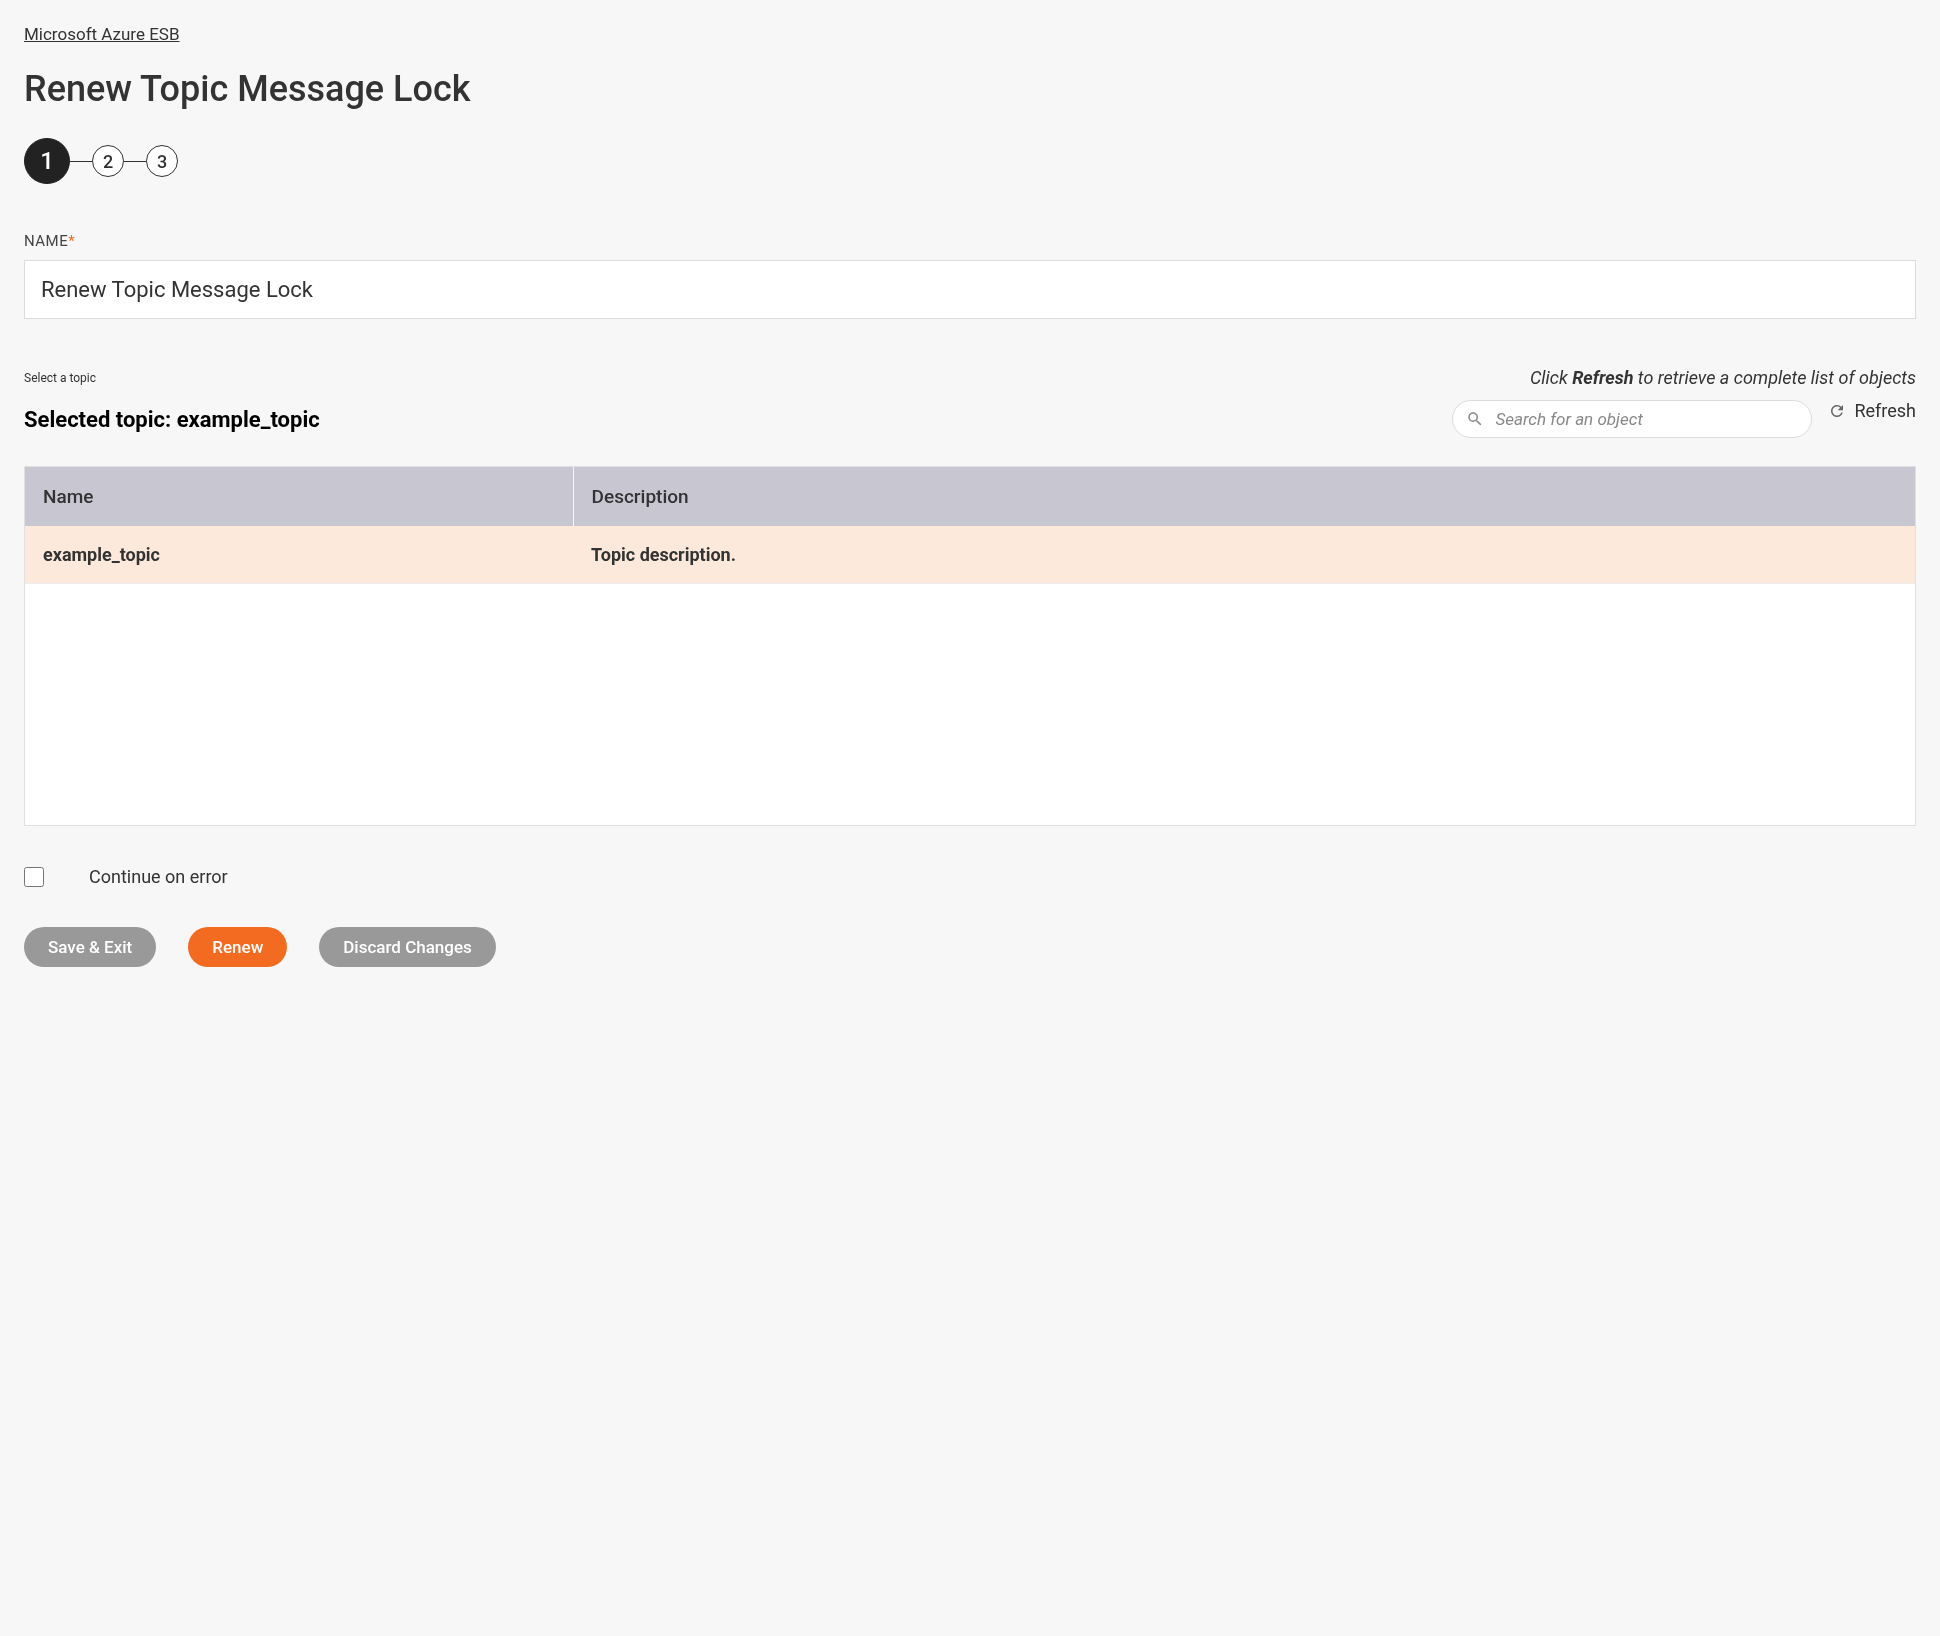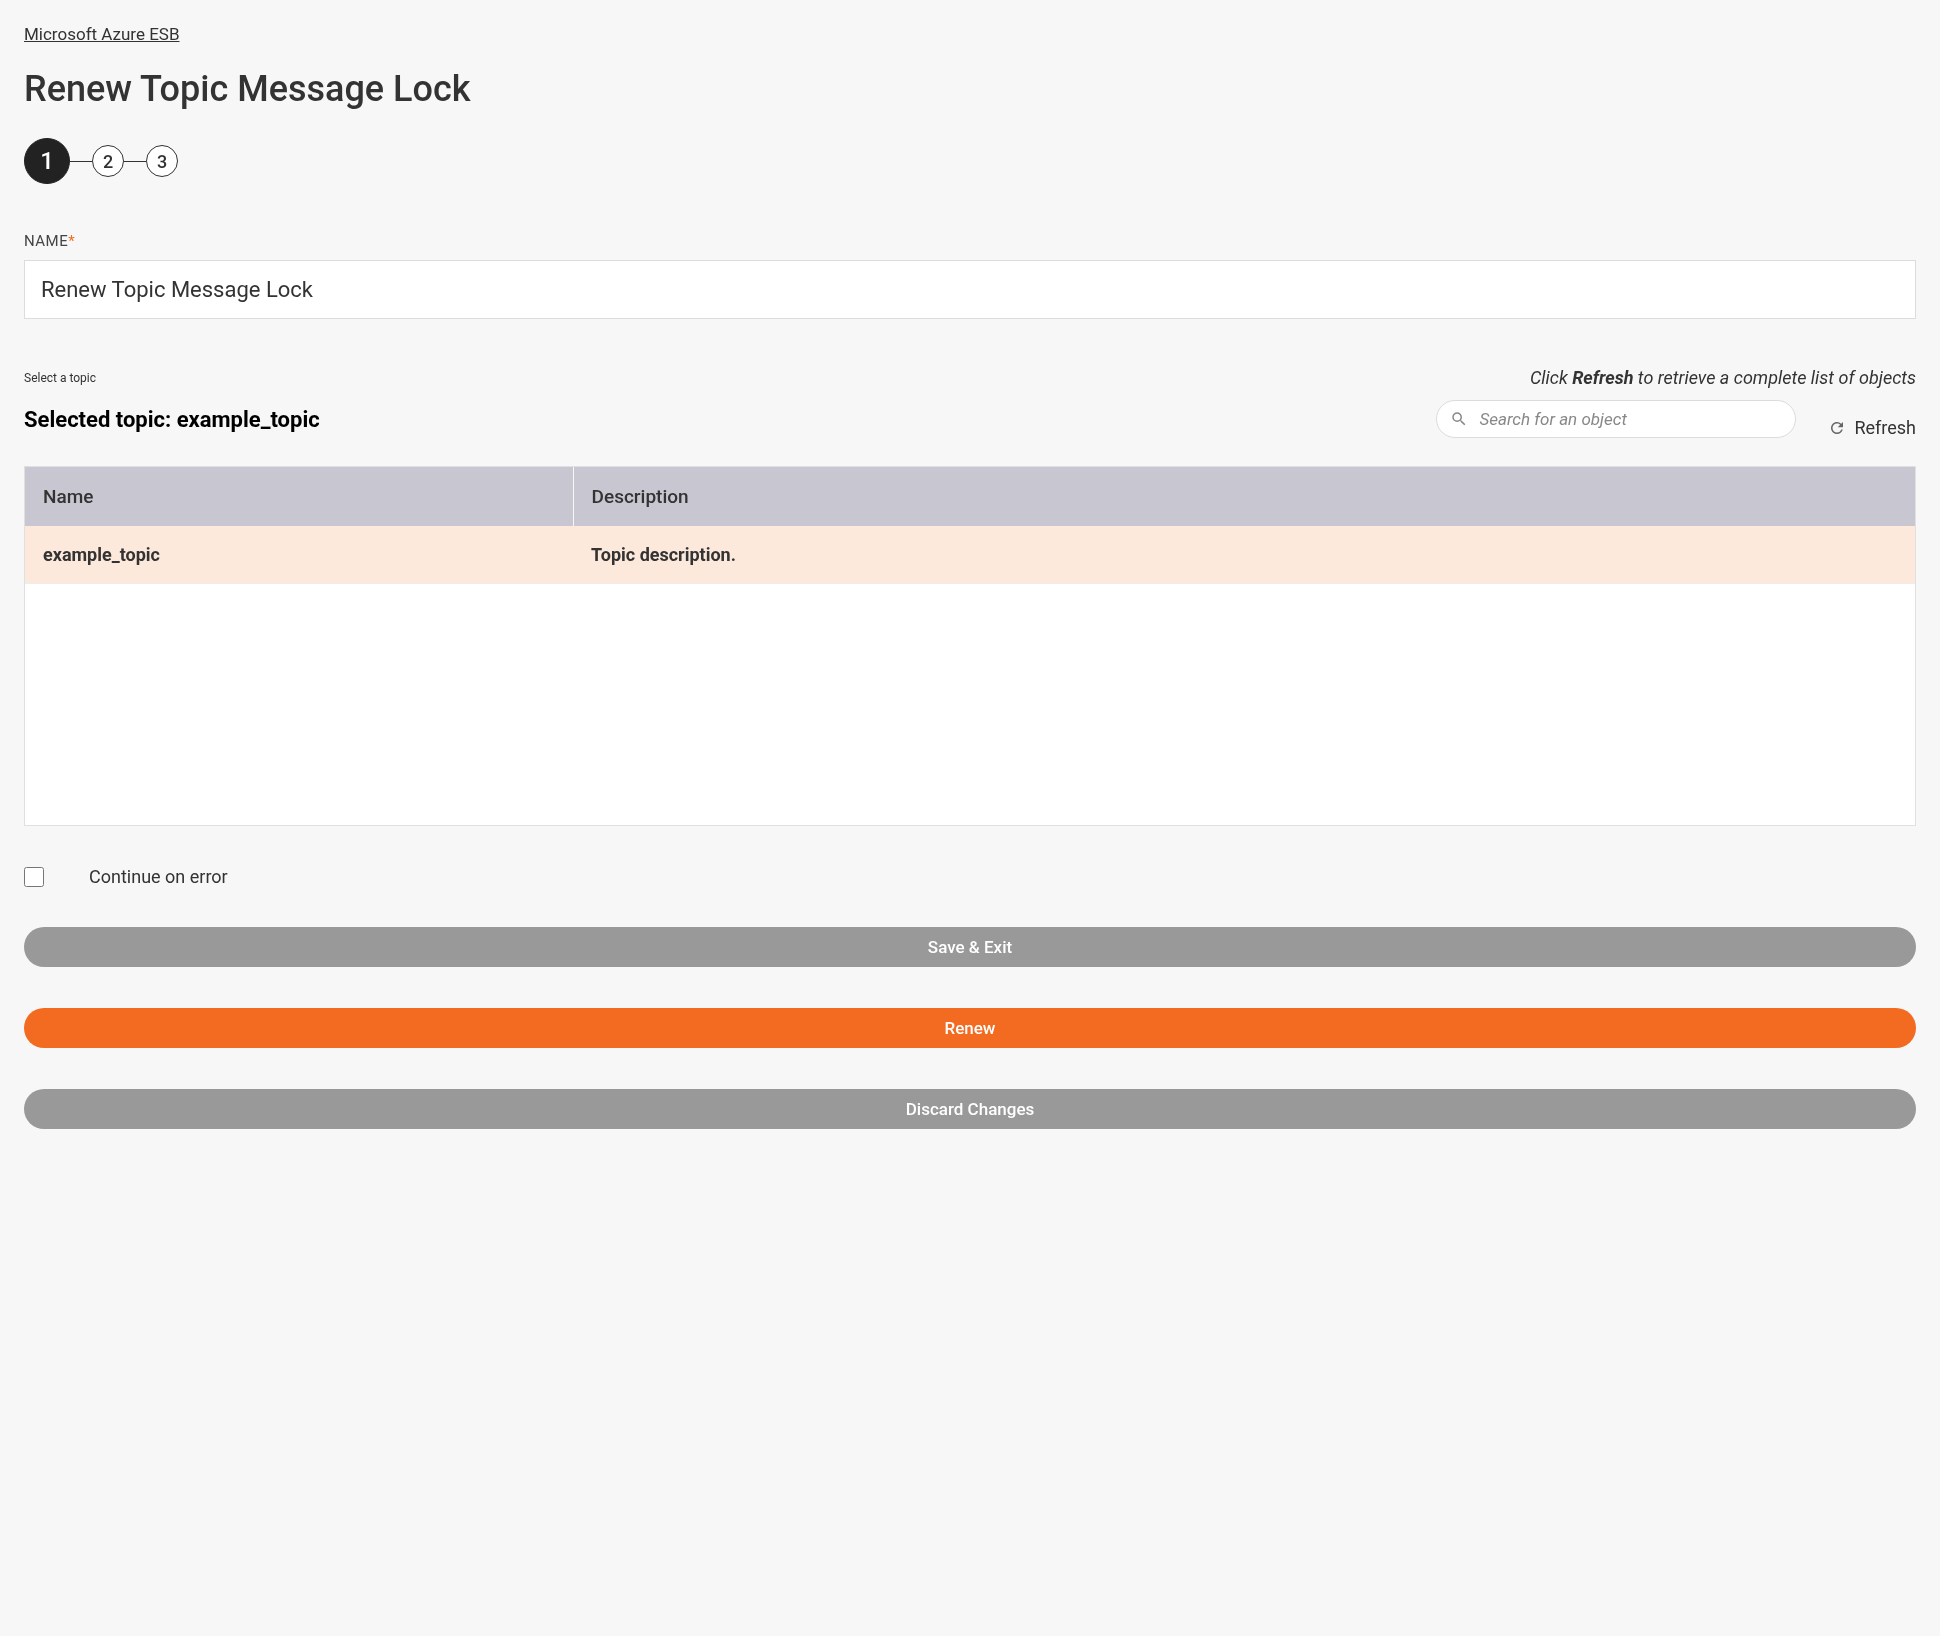--- a/index.html
+++ b/index.html
@@ -107,22 +107,22 @@
       margin-top: 12px;
       margin-bottom: 28px;
     }
     .selected-topic {
       font-size: 22px;
       font-weight: 700;
       color: #000000;
     }
     .search-refresh-group {
       display: flex;
-      align-items: flex-end;
-      gap: 32px;
+      align-items: flex-start;
+      gap: 16px;
     }
     .search-box {
       position: relative;
       display: flex;
       align-items: center;
     }
     .search-box svg {
       position: absolute;
       left: 14px;
       width: 18px;
@@ -210,22 +210,21 @@
       cursor: pointer;
     }
     .checkbox-row label {
       font-size: 18px;
       color: #333;
       cursor: pointer;
       margin-left: 33px;
     }
     .footer-buttons {
       display: flex;
-      gap: 41px;
-      flex-direction: column;
+      gap: 32px;
     }
     .btn {
       padding: 10px 24px;
       border: none;
       border-radius: 20px;
       font-size: 17px;
       font-weight: 500;
       cursor: pointer;
       color: #fff;
       font-family: inherit;

